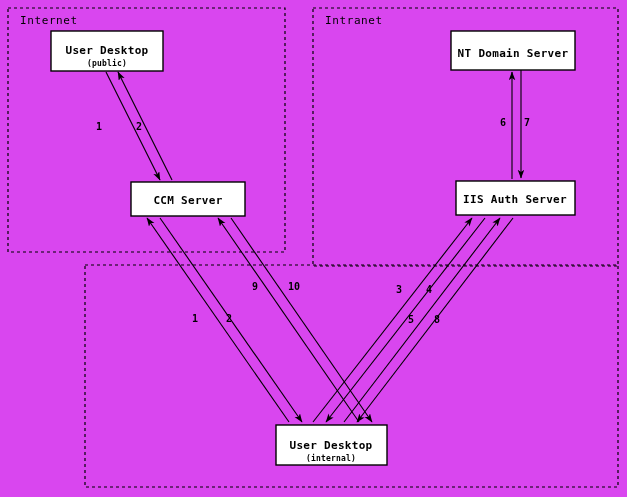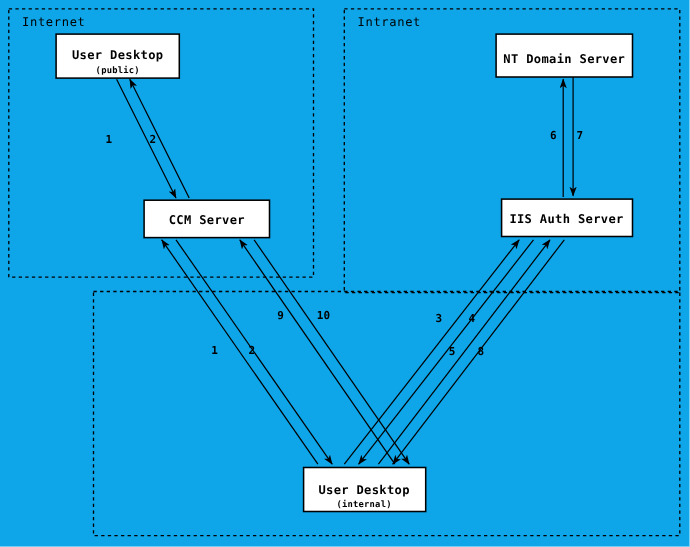--- a/index.html
+++ b/index.html
@@ -8,21 +8,21 @@
     padding: 0;
     background: #ffffff;
   }
   body {
     font-family: "DejaVu Sans Mono", "Liberation Mono", monospace;
   }
   #diagram-root {
     position: relative;
     width: 627px;
     height: 497px;
-    background: #0ea5e9;
+    background: #d946ef;
     overflow: hidden;
   }
   #diagram-svg {
     position: absolute;
     top: 0;
     left: 0;
     width: 627px;
     height: 497px;
   }
   .zone-label {

